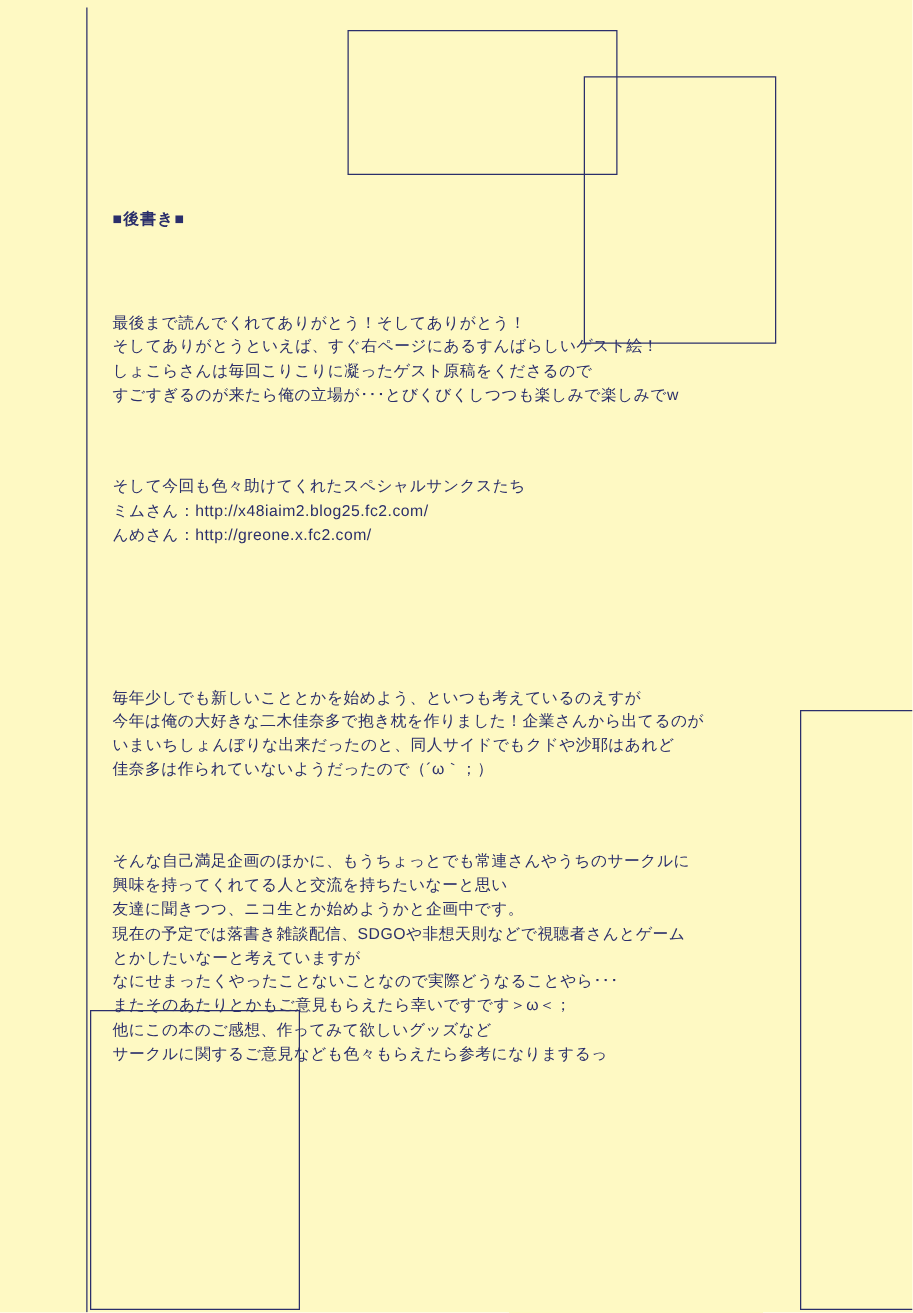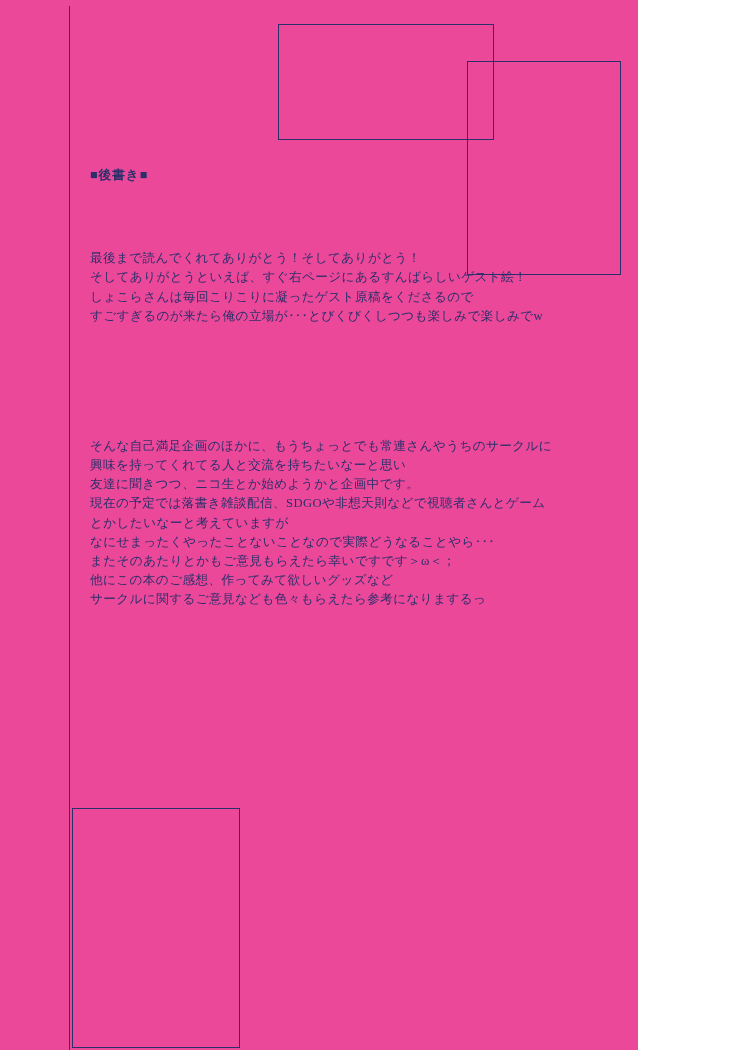--- a/index.html
+++ b/index.html
@@ -2,25 +2,25 @@
 <html><head>
 <meta charset="utf-8">
 <style>
   html, body {
     margin: 0;
     padding: 0;
     background: #ffffff;
   }
   #page {
     position: relative;
-    width: 638px;
+    width: 730px;
     height: 1050px;
-    background: #ec4899;
+    background: #fef9c3;
     overflow: hidden;
-    font-family: Liberation Serif, serif;
+    font-family: Liberation Sans, sans-serif;
   }
 
   
   .frame {
     position: absolute;
     border: 1.4px solid #2b2f6b;
     background: transparent;
     box-sizing: border-box;
   }
   .frame.f1 { left: 278px; top: 24px;  width: 216px; height: 116px; }
@@ -72,21 +72,28 @@
   <div class="frame f3"></div>
   <div class="frame f4"></div>
 
   <div class="afterword">
     <div class="heading">■後書き■</div>
 
     <div class="block">最後まで読んでくれてありがとう！そしてありがとう！
 そしてありがとうといえば、すぐ右ページにあるすんばらしいゲスト絵！
 しょこらさんは毎回こりこりに凝ったゲスト原稿をくださるので
 すごすぎるのが来たら俺の立場が･･･とびくびくしつつも楽しみで楽しみでw</div>
+    <div class="block">そして今回も色々助けてくれたスペシャルサンクスたち
+ミムさん：http://x48iaim2.blog25.fc2.com/
+んめさん：http://greone.x.fc2.com/</div>
     <div class="gap-m"></div>
+    <div class="block">毎年少しでも新しいこととかを始めよう、といつも考えているのえすが
+今年は俺の大好きな二木佳奈多で抱き枕を作りました！企業さんから出てるのが
+いまいちしょんぼりな出来だったのと、同人サイドでもクドや沙耶はあれど
+佳奈多は作られていないようだったので（´ω｀；）</div>
     <div class="block">そんな自己満足企画のほかに、もうちょっとでも常連さんやうちのサークルに
 興味を持ってくれてる人と交流を持ちたいなーと思い
 友達に聞きつつ、ニコ生とか始めようかと企画中です。
 現在の予定では落書き雑談配信、SDGOや非想天則などで視聴者さんとゲーム
 とかしたいなーと考えていますが
 なにせまったくやったことないことなので実際どうなることやら･･･
 またそのあたりとかもご意見もらえたら幸いですです＞ω＜；
 他にこの本のご感想、作ってみて欲しいグッズなど
 サークルに関するご意見なども色々もらえたら参考になりまするっ</div>
     <div class="gap-l"></div>

